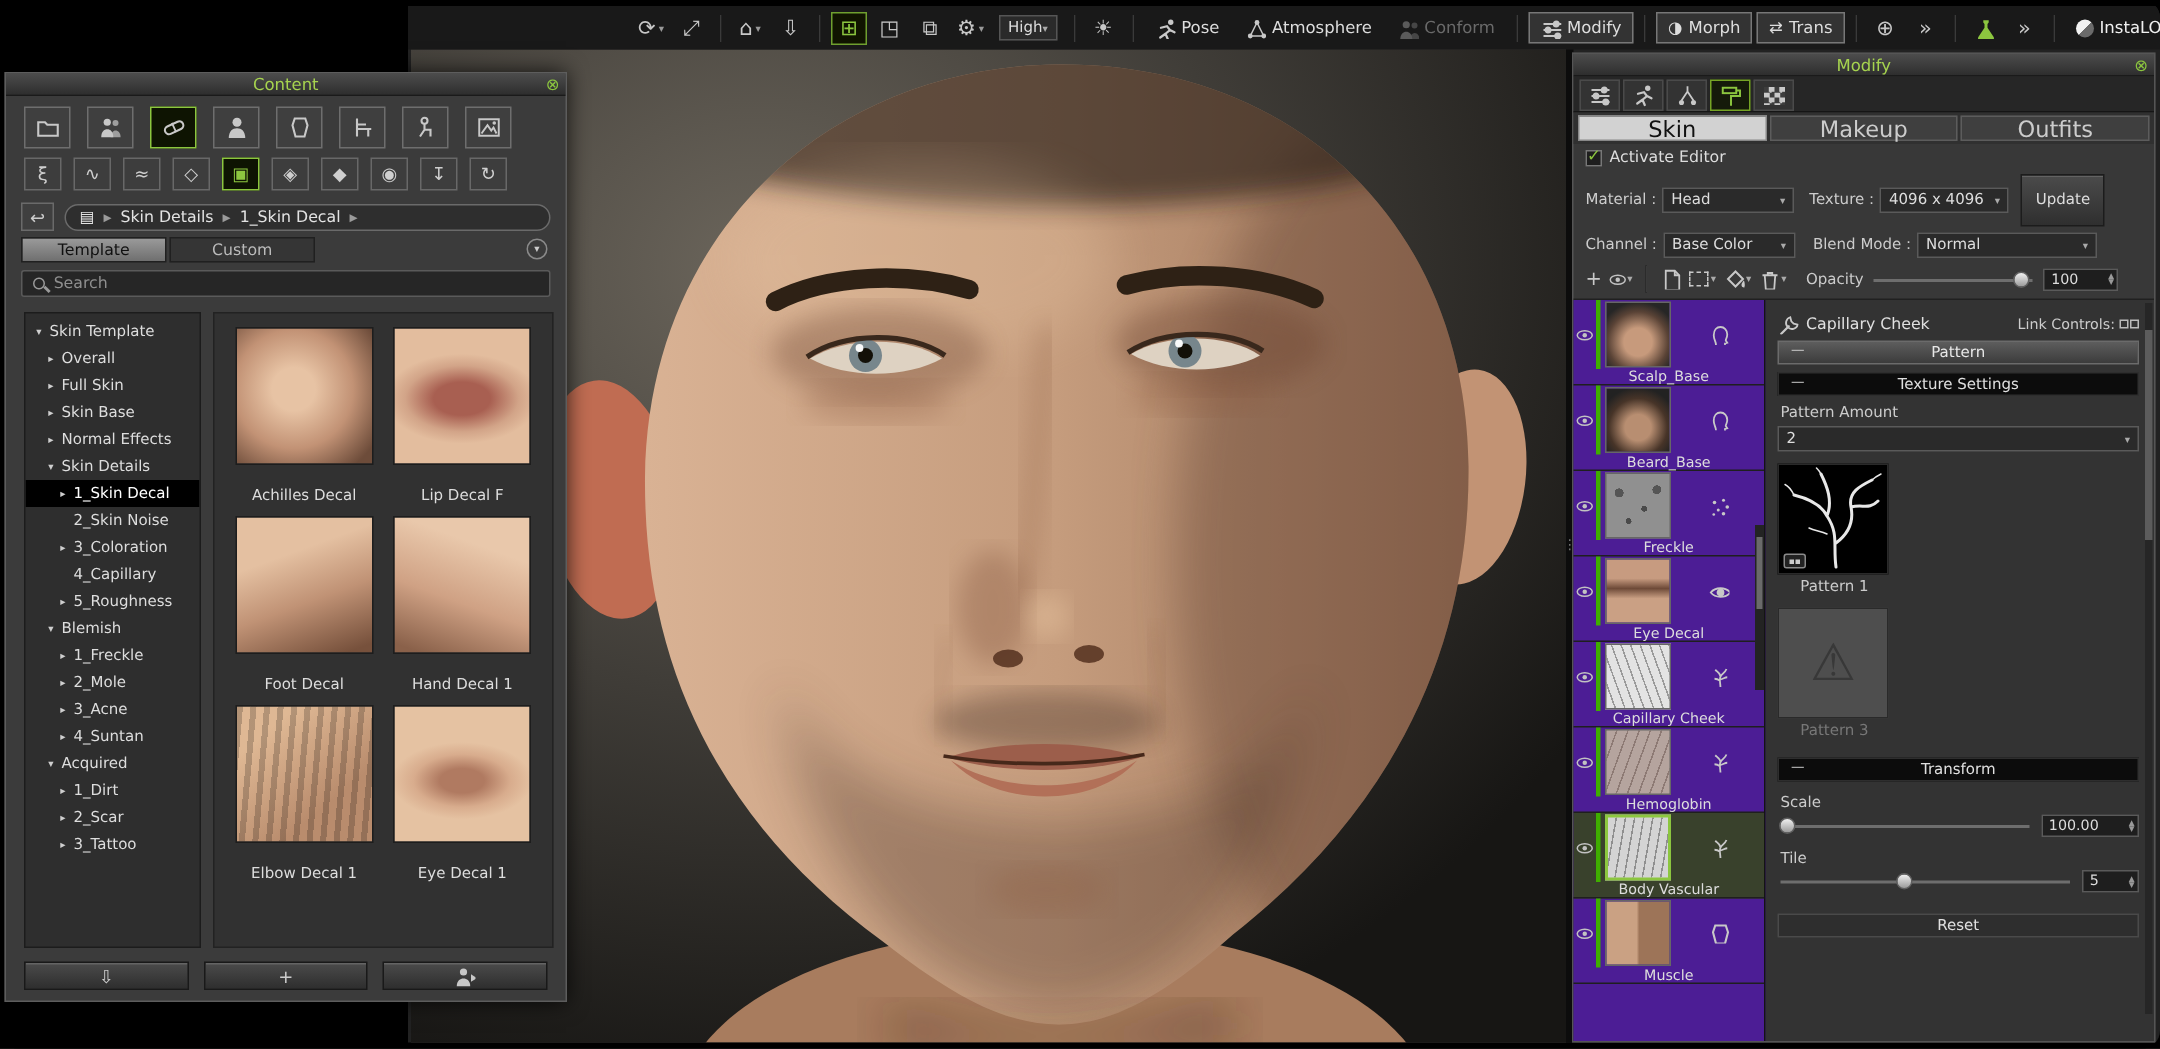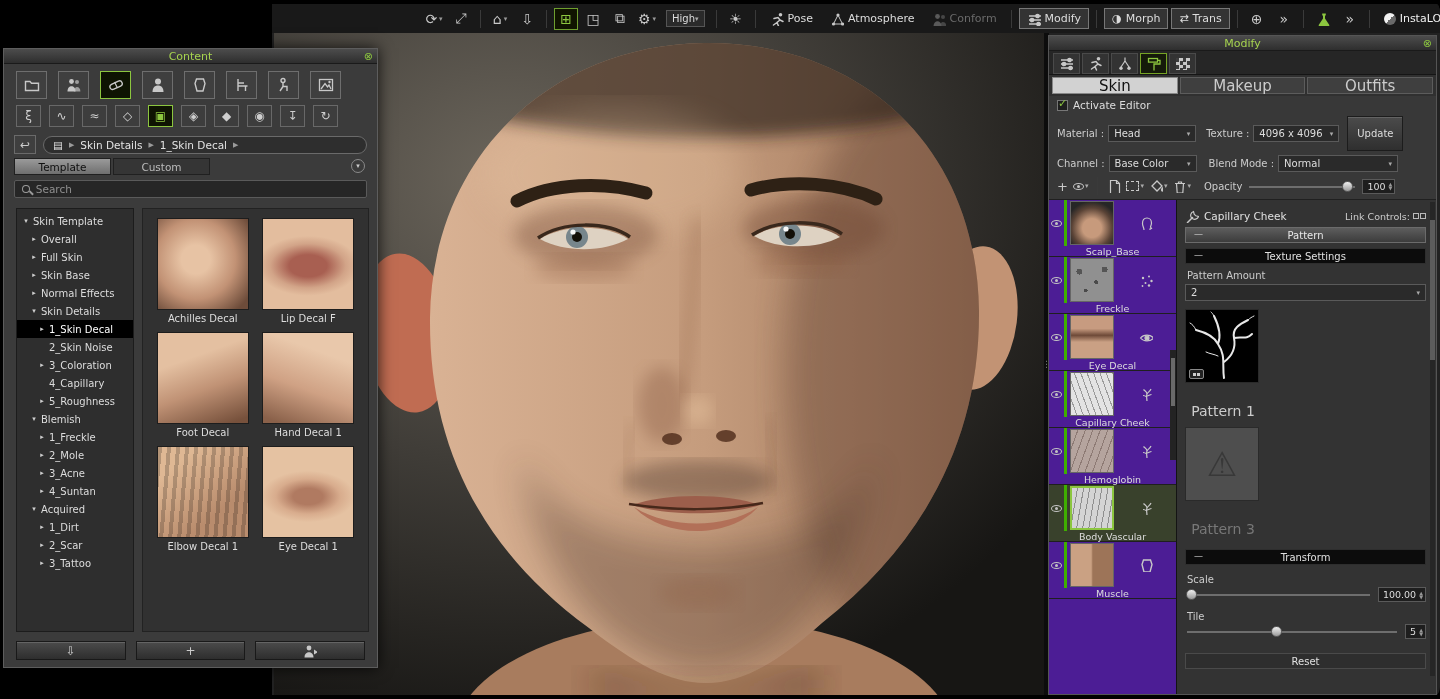--- a/index.html
+++ b/index.html
@@ -28,21 +28,21 @@
   .splitter{position:absolute;left:1044px;top:33px;width:5px;height:662px;background:#0c0c0c;display:flex;align-items:center;justify-content:center;color:#777;font-size:9px}
   
   .panel-title{height:15px;background:linear-gradient(#4c4c4c,#2e2e2e);display:flex;align-items:center;justify-content:center;position:relative;font-size:11px;color:#a6d34f;border-bottom:1px solid #1a1a1a}
   .panel-close{position:absolute;right:4px;top:0;font-size:11px;color:#8cc63f;line-height:15px;cursor:default}
   .sec-bar{height:16px;background:linear-gradient(#5d5d5d,#3c3c3c);border:1px solid #6b6b6b;display:flex;align-items:center;justify-content:center;position:relative;font-size:10px;color:#e8e8e8}
   .sec-bar .mins,.blk-bar .mins{position:absolute;left:8px;font-size:9px;color:#ccc;top:1px}
   .blk-bar{height:16px;background:#0c0c0c;border:1px solid #2e2e2e;display:flex;align-items:center;justify-content:center;position:relative;font-size:10px;color:#e0e0e0}
   .slider{position:relative;height:13px;flex:1}
   .slider .track{position:absolute;left:2px;right:2px;top:6px;height:2px;background:#6e6e6e}
   .slider .thumb{position:absolute;top:1px;width:11px;height:11px;border-radius:50%;background:linear-gradient(#f0f0f0,#9a9a9a);border:1px solid #5f5f5f}
-  .numbox{height:15px;background:#1e1e1e;border:1px solid #5a5a5a;display:flex;align-items:center;color:#ddd;font-size:9.5px;padding:0 2px 0 4px;gap:3px}
+  .numbox{height:15px;background:#1e1e1e;border:1px solid #5a5a5a;display:flex;align-items:center;color:#ddd;font-size:9.5px;padding:0 2px 0 4px;gap:20px}
   .spin{display:flex;flex-direction:column;line-height:4px}
   .spin span{font-size:5px;color:#999}
   .car7{font-size:7px;color:#aaa}
   
   .modify{position:absolute;left:1048px;top:35px;width:389px;height:660px;background:#383838;border:1px solid #555;display:flex;flex-direction:column}
   .mtabs{height:24px;background:#262626;display:flex;align-items:flex-end;padding-left:4px;gap:2px;border-bottom:1px solid #151515}
   .mtab{width:27px;height:21px;background:#333;border:1px solid #4a4a4a;display:flex;align-items:center;justify-content:center}
   .mtab.active{background:#151a0a;border-color:#76a425}
   .mtab.active svg{color:#8cc63f}
   .checker{width:14px;height:12px;background:repeating-conic-gradient(#c9c9c9 0 25%,#3d3d3d 0 50%) 0 0/7px 7px}
@@ -88,21 +88,21 @@
   .lc-ic{display:inline-flex;gap:1px}
   .lc-ic i{width:6px;height:6px;border:1px solid #bbb;display:inline-block}
   .pat-label{font-size:10px;color:#ccc;margin:6px 0 3px 2px}
   .pat-thumbs{display:flex;gap:16px;margin-top:8px}
   .pat-item{width:76px;text-align:center}
   .pat-box{width:74px;height:74px;background:#000;border:1px solid #2a2a2a;position:relative}
   .pat-box.warn{background:#4e4e4e;display:flex;align-items:center;justify-content:center}
   .pat-box.warn .w{font-size:34px;color:#383838}
   .pat-badge{position:absolute;left:3px;bottom:3px;width:15px;height:10px;background:#222;border:1px solid #8a8a8a;border-radius:2px;display:flex;align-items:center;justify-content:center;gap:1px}
   .pat-badge i{width:3px;height:3px;background:#ccc;display:inline-block}
-  .pat-name{font-size:14px;color:#ccc;margin-top:20px}
+  .pat-name{font-size:10px;color:#ccc;margin-top:3px}
   .pat-name.dim{color:#777}
   .s-label{font-size:10px;color:#ccc;margin:9px 0 2px 2px}
   .s-row{display:flex;align-items:center;gap:6px}
   .d-scroll{position:absolute;right:1px;top:2px;width:5px;height:96%;background:#262626}
   .d-scroll .th{position:absolute;top:18px;left:0;width:5px;height:140px;background:#5c5c5c}
   
   .content{position:absolute;left:3px;top:48px;width:375px;height:620px;background:#3b3b3b;border:1px solid #5d5d5d;box-shadow:0 0 14px #000c;display:flex;flex-direction:column}
   .big-icons{display:flex;gap:11px;padding:7px 12px 4px;align-items:center}
   .cicon{width:31px;height:28px;border:1px solid #6e6e6e;background:#3f3f3f;display:flex;align-items:center;justify-content:center;color:#d6d6d6}
   .cicon.active{border:1px solid #8cc63f;background:#0e1402;color:#8cc63f}
@@ -126,21 +126,21 @@
   .content-body{flex:1;display:flex;gap:8px;padding:4px 8px 4px 12px;min-height:0}
   .tree{width:118px;background:#2e2e2e;border:1px solid #1c1c1c;padding:3px 0;overflow:hidden}
   .titem{height:18px;display:flex;align-items:center;gap:3px;font-size:10px;color:#ddd;white-space:nowrap;padding-left:5px}
   .titem .tar{width:8px;font-size:7px;color:#cfcfcf;text-align:center}
   .titem.lv1{padding-left:13px}
   .titem.lv2{padding-left:21px}
   .titem.sel{background:#000;color:#fff}
   .thumb-grid{flex:1;background:#313131;border:1px solid #222;display:grid;grid-template-columns:1fr 1fr;gap:8px 10px;padding:9px 12px;align-content:start;overflow:hidden}
   .citem{text-align:center}
   .cthumb{width:92px;height:92px;margin:0 auto;border:1px solid #1d1d1d}
-  .clabel{font-size:10px;color:#ddd;margin-top:3px;white-space:nowrap}
+  .clabel{font-size:10px;color:#ddd;margin-top:15px;white-space:nowrap}
   .th1{background:radial-gradient(circle at 42% 45%,#e7c3a4 20%,#c29275 55%,#6d4c3a 90%)}
   .th2{background:radial-gradient(ellipse 60% 35% at 50% 52%,#a85f51 35%,#d2a488 70%,#e3bd9e 95%)}
   .th3{background:linear-gradient(160deg,#e4c0a1 30%,#c09275 60%,#77513c 95%)}
   .th4{background:linear-gradient(200deg,#e9c8ab 25%,#cfa184 60%,#8a614a 95%)}
   .th5{background:repeating-linear-gradient(95deg,#0003 0 4px,#0000 4px 9px),linear-gradient(140deg,#dfb894 20%,#b98c6d 70%)}
   .th6{background:radial-gradient(ellipse 55% 30% at 50% 55%,#b07a61 30%,#d8ac8d 65%,#e5c2a2 95%)}
   .c-bottom{display:flex;gap:10px;padding:5px 12px 7px;align-items:center;justify-content:space-between}
   .c-bbtn{flex:1;height:19px;background:linear-gradient(#4b4b4b,#2e2e2e);border:1px solid #191919;box-shadow:inset 0 1px 0 #646464;display:flex;align-items:center;justify-content:center;color:#ccc;font-size:12px;gap:2px}
 </style>
 </head>
@@ -541,20 +541,33 @@
                 <use href="#d-headsil"></use>
               </svg>
             </span>
           <div class="l-name">Scalp_Base</div>
         </div>
         <div class="layer">
           <span class="l-eye">
               <i class="eye-i"></i>
             </span>
             <span class="l-stripe"></span>
+          <div class="l-thumb lt2"></div>
+          <span class="l-side">
+              <svg class="ic14">
+                <use href="#d-headsil"></use>
+              </svg>
+            </span>
+          <div class="l-name">Beard_Base</div>
+        </div>
+        <div class="layer">
+          <span class="l-eye">
+              <i class="eye-i"></i>
+            </span>
+            <span class="l-stripe"></span>
           <div class="l-thumb lt3"></div>
           <span class="l-side">
               <svg class="ic14">
                 <use href="#d-spark"></use>
               </svg>
             </span>
           <div class="l-name">Freckle</div>
         </div>
         <div class="layer">
           <span class="l-eye">

